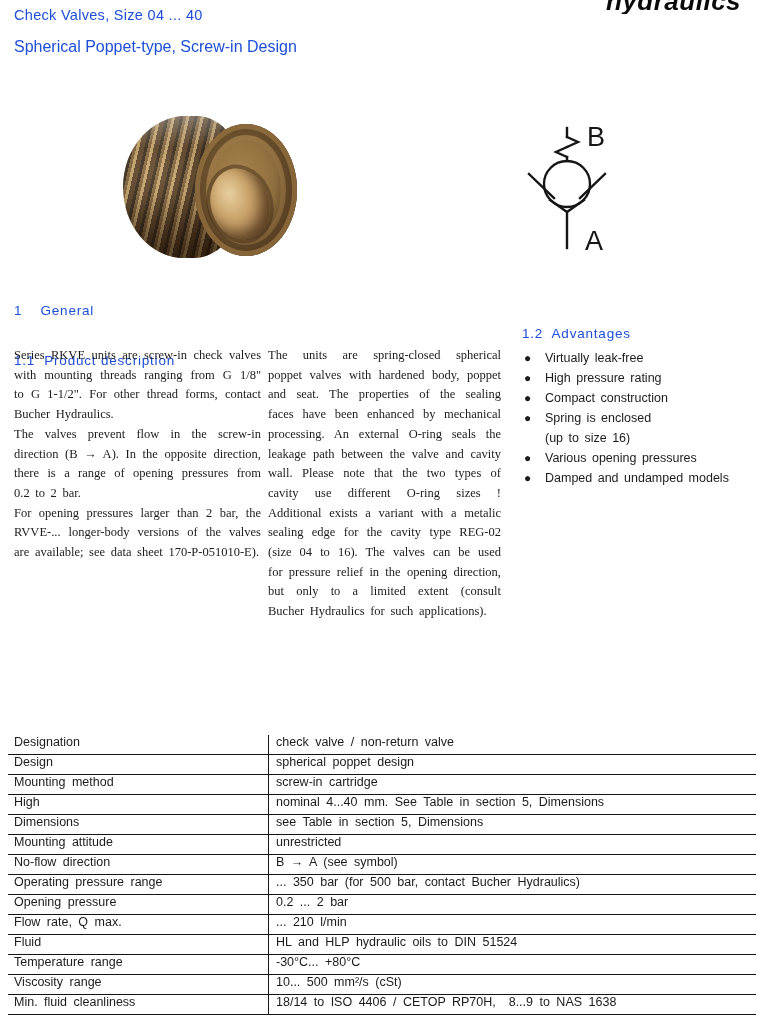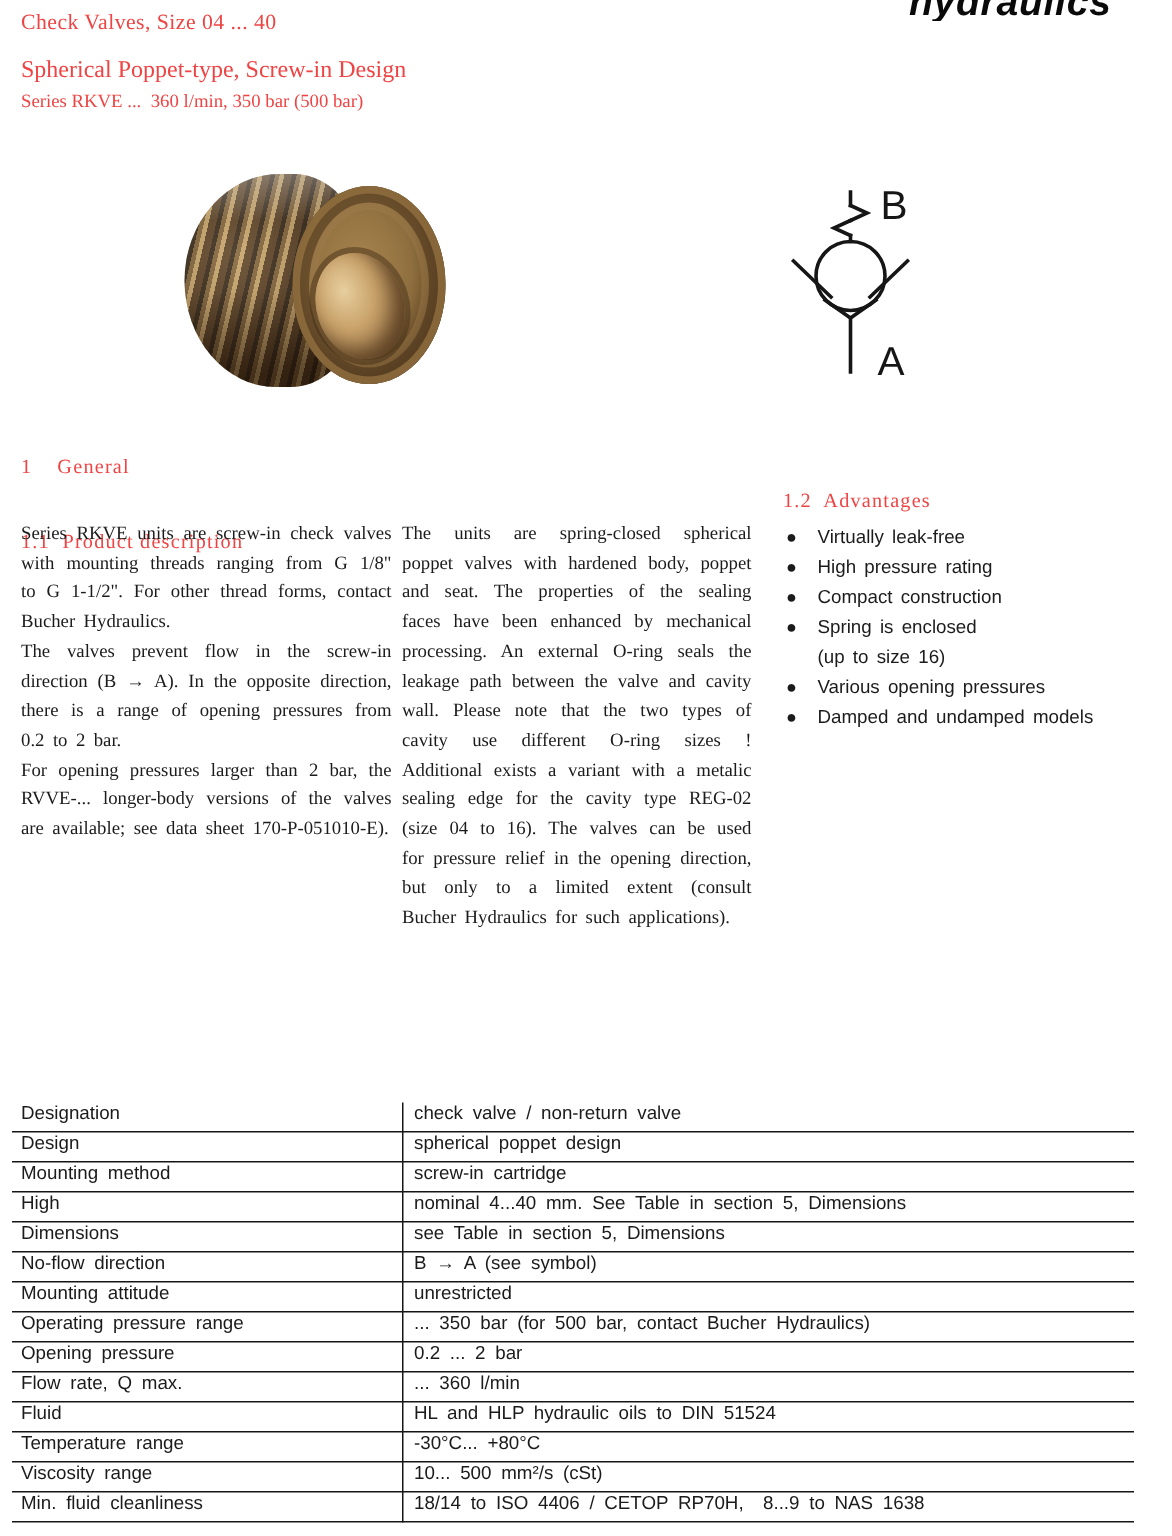--- a/index.html
+++ b/index.html
@@ -1,20 +1,20 @@
 <!DOCTYPE html>
 <html><head>
 <meta charset="utf-8">
 <style>
   html,body { margin:0; padding:0; background:#fff; }
   #page {
     position:relative; width:781px; height:1024px; background:#ffffff;
     font-family:"Liberation Sans", sans-serif; color:#1b1b1b; overflow:hidden;
   }
-  .mono { font-family:Liberation Serif, serif; white-space:pre; color:#ef4444; }
+  .mono { font-family:Liberation Sans, sans-serif; white-space:pre; color:#1d4ed8; }
 
   
   .h-title    { position:absolute; left:14px; top:7px;  font-size:14.5px; letter-spacing:0.3px; }
   .h-sub1     { position:absolute; left:14px; top:38px; font-size:16px; }
   .h-sub2     { position:absolute; left:14px; top:60px; font-size:12.5px; }
   .logo-clip  { position:absolute; left:606px; top:0; width:175px; height:14px; overflow:hidden; }
   .logo-text  { position:relative; top:-14px; font-style:italic; font-weight:bold; font-size:26px;
                 letter-spacing:0.5px; color:#0a0a0a; white-space:nowrap; }
 
   
@@ -83,21 +83,20 @@
 <body>
 
 <div id="page">
 
   <div class="logo-clip">
     <div class="logo-text">hydraulics</div>
   </div>
 
   <div class="mono h-title">Check Valves, Size 04 ... 40</div>
   <div class="mono h-sub1">Spherical Poppet-type, Screw-in Design</div>
-  <div class="mono h-sub2">Series RKVE ...  360 l/min, 350 bar (500 bar)</div>
 
   <div class="photo">
     <div class="threads"></div>
     <div class="face"></div>
     <div class="dome"></div>
   </div>
 
   <svg class="symbol" width="100" height="148" viewBox="0 0 100 148">
     <g stroke="#161616" stroke-width="2.4" fill="none" stroke-linecap="square">
       <line x1="40" y1="18" x2="40" y2="27"></line>
@@ -174,38 +173,38 @@
     </div>
     <div class="t-row">
       <div class="t-label">High</div>
       <div class="t-value">nominal 4...40 mm. See Table in section 5, Dimensions</div>
     </div>
     <div class="t-row">
       <div class="t-label">Dimensions</div>
       <div class="t-value">see Table in section 5, Dimensions</div>
     </div>
     <div class="t-row">
+      <div class="t-label">Mounting attitude</div>
+      <div class="t-value">unrestricted</div>
+    </div>
+    <div class="t-row">
       <div class="t-label">No-flow direction</div>
       <div class="t-value">B → A (see symbol)</div>
     </div>
     <div class="t-row">
-      <div class="t-label">Mounting attitude</div>
-      <div class="t-value">unrestricted</div>
-    </div>
-    <div class="t-row">
       <div class="t-label">Operating pressure range</div>
       <div class="t-value">... 350 bar (for 500 bar, contact Bucher Hydraulics)</div>
     </div>
     <div class="t-row">
       <div class="t-label">Opening pressure</div>
       <div class="t-value">0.2 ... 2 bar</div>
     </div>
     <div class="t-row">
       <div class="t-label">Flow rate, Q max.</div>
-      <div class="t-value">... 360 l/min</div>
+      <div class="t-value">... 210 l/min</div>
     </div>
     <div class="t-row">
       <div class="t-label">Fluid</div>
       <div class="t-value">HL and HLP hydraulic oils to DIN 51524</div>
     </div>
     <div class="t-row">
       <div class="t-label">Temperature range</div>
       <div class="t-value">-30°C... +80°C</div>
     </div>
     <div class="t-row">

